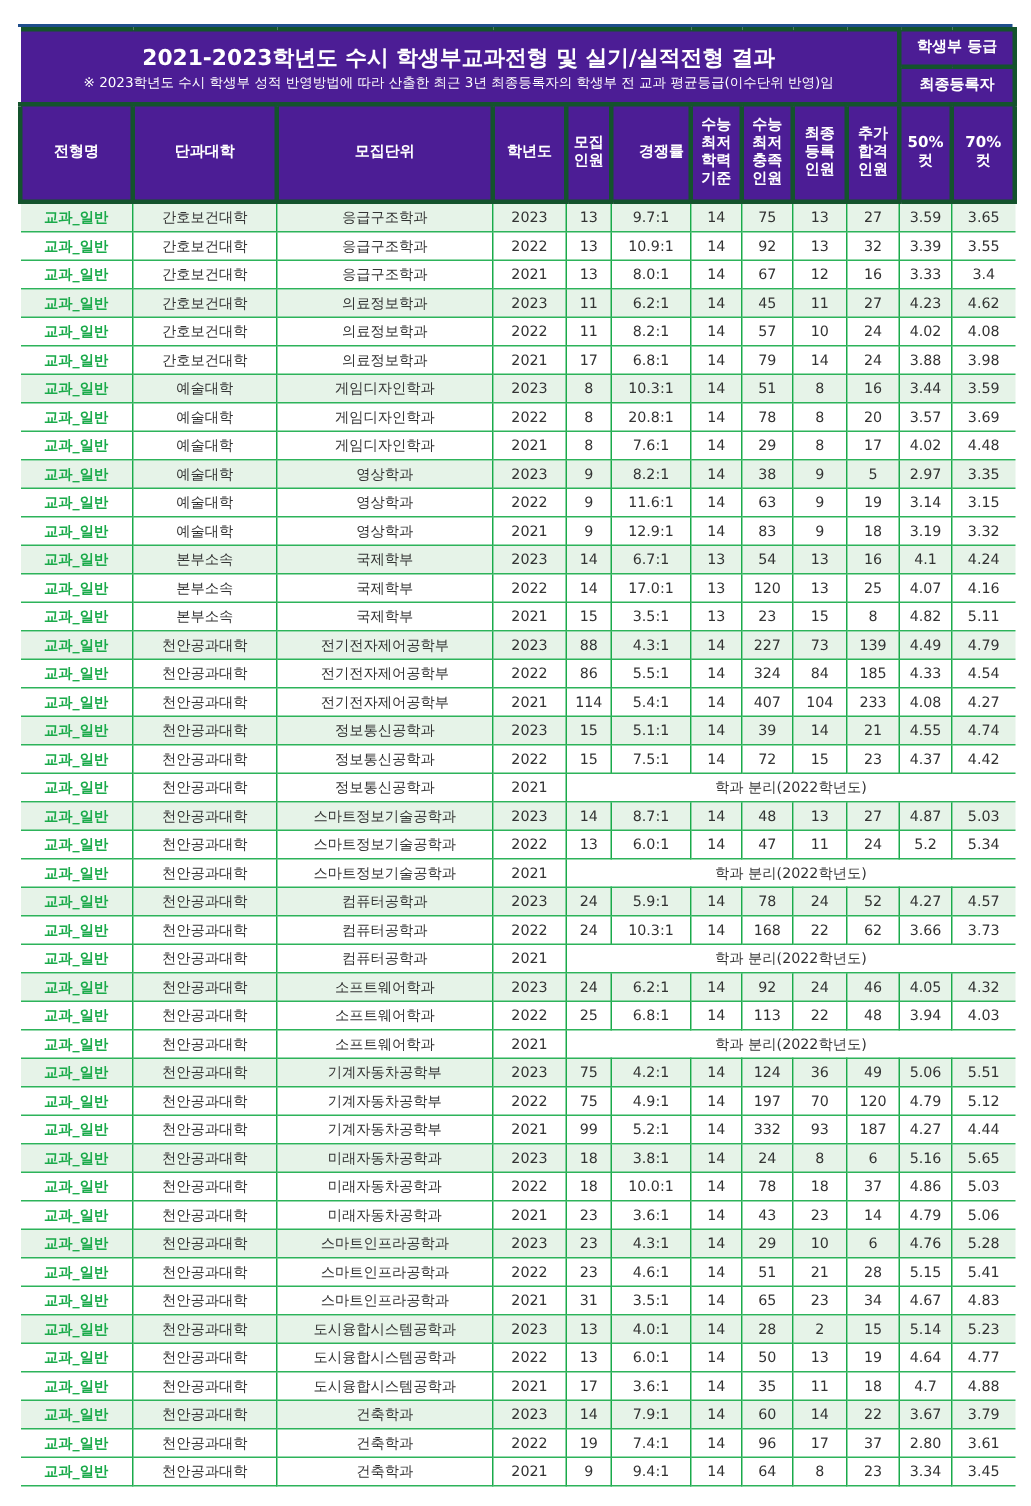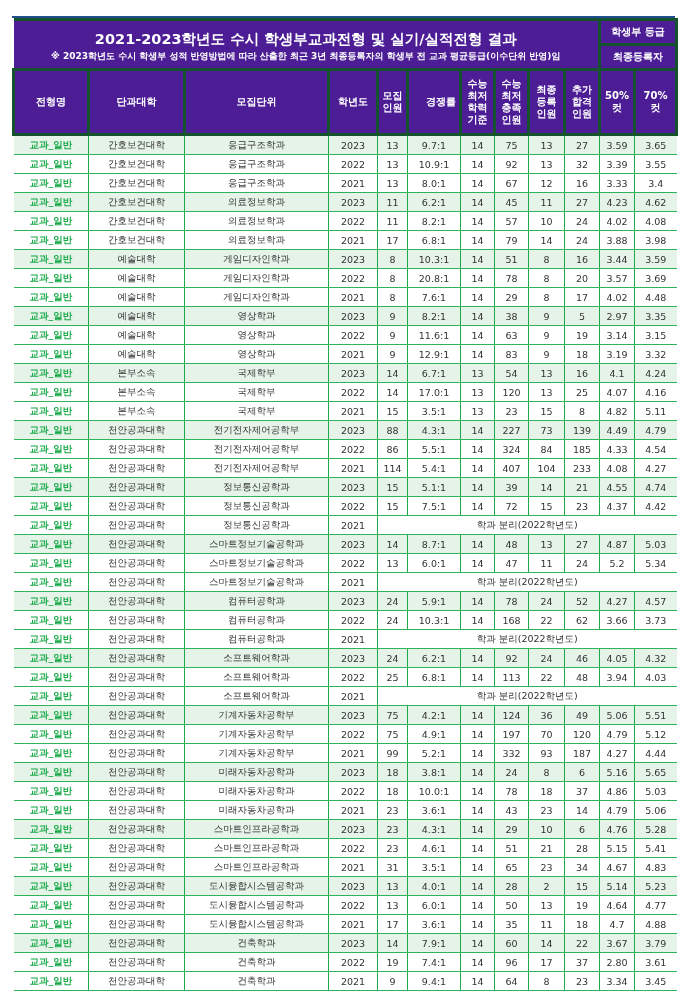--- a/index.html
+++ b/index.html
@@ -6,21 +6,21 @@
   body { width:687px; height:1004px; position:relative; font-family:"DejaVu Sans", "Liberation Sans", sans-serif; overflow:hidden; }
   .wrap { position:absolute; left:12px; top:16px; width:663px; }
   .topline { height:2px; background:#1f4e8c; }
   table { border-collapse:collapse; width:663px; table-layout:fixed; }
   col.c1{width:75px} col.c2{width:96px} col.c3{width:144px} col.c4{width:49px}
   col.c5{width:30px} col.c6{width:53px} col.c7{width:34px} col.c8{width:34px}
   col.c9{width:36px} col.c10{width:35px} col.c11{width:35px} col.c12{width:42px}
   th { background:#4c1d95; color:#ffffff; font-weight:bold; font-size:10px; border:3px solid #14532d; padding:0; line-height:12px; }
   th.title { height:46px; border-left:none; }
   th.title .t1 { font-size:14.5px; line-height:20px; display:block; margin-top:2px; }
-  th.title .t2 { font-size:9px; font-weight:bold; line-height:14px; display:block; }
+  th.title .t2 { font-size:9px; font-weight:normal; line-height:14px; display:block; }
   th.side { font-size:10px; height:22px; }
   th.colh { height:62px; }
   td { font-size:9.5px; color:#333333; text-align:center; height:18px; padding:0; border-left:1px solid #1aaa4a; border-right:1px solid #1aaa4a; border-bottom:1.5px solid #2db35a; white-space:nowrap; overflow:hidden; }
   td:first-child { border-left:none; color:#1aaa4a; font-weight:bold; }
   td:last-child { border-right:none; }
   tr.hl td { background:#e6f3e8; }
   td.merge { color:#333333; font-weight:normal; }
 </style>
 </head>
 <body>

